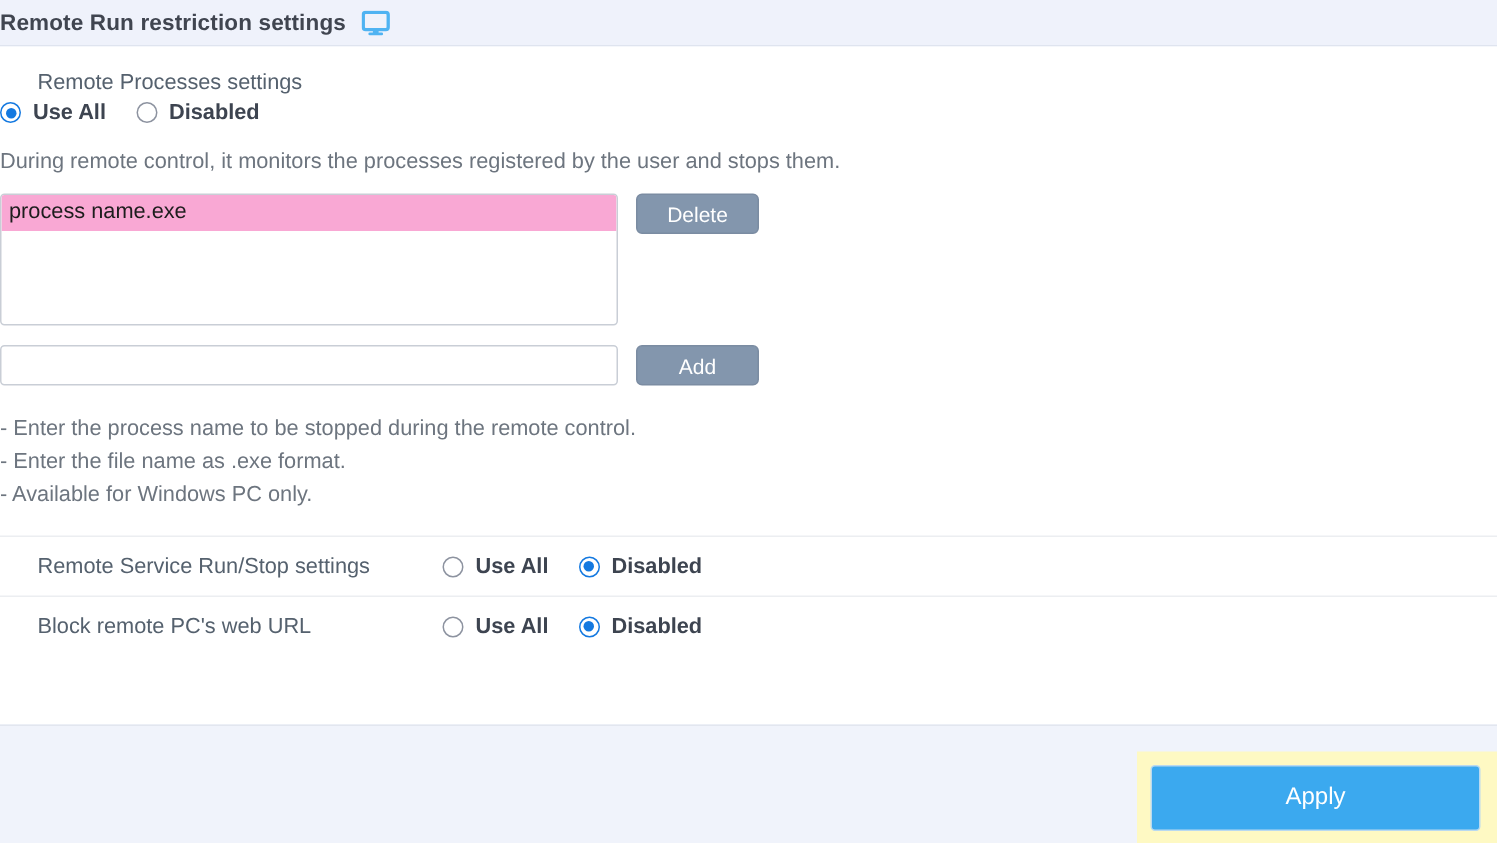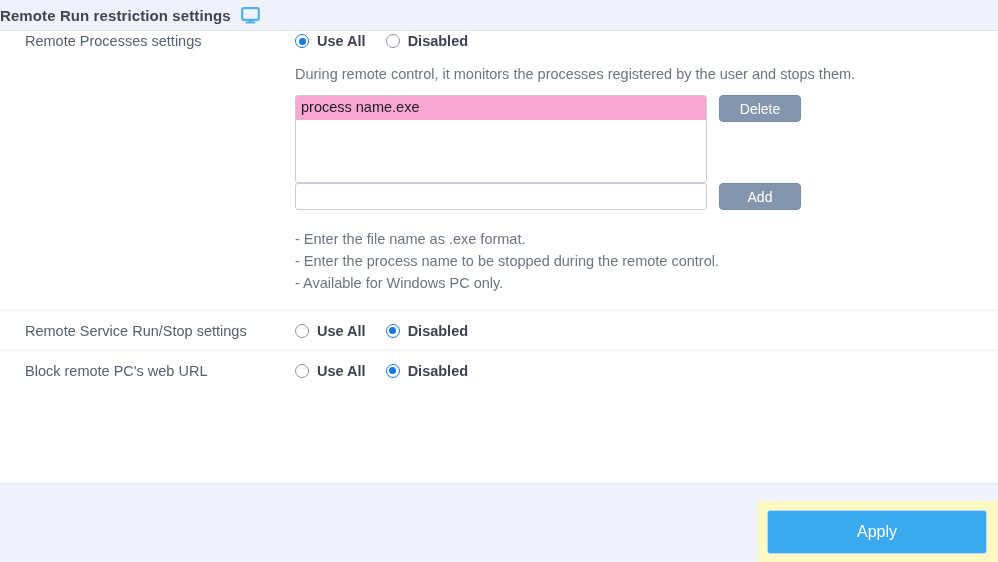--- a/index.html
+++ b/index.html
@@ -42,21 +42,23 @@
   
   .panel-body {
     background: #ffffff;
   }
 
   .settings-row {
     display: flex;
     align-items: flex-start;
   }
   .row-main {
+    padding-top: 14px;
     padding-bottom: 0;
+    flex-direction: column;
   }
   .row-label {
     width: 295px;
     padding-left: 25px;
     font-size: 14.5px;
     color: #55616e;
     line-height: 20px;
     flex: 0 0 auto;
   }
   .row-content {
@@ -148,20 +150,21 @@
     color: #ffffff;
     font-size: 14px;
     display: flex;
     align-items: center;
     justify-content: center;
     cursor: pointer;
     user-select: none;
   }
 
   .input-area {
+    margin-top: 13px;
     display: flex;
     align-items: flex-end;
   }
   .text-input {
     width: 412px;
     height: 27px;
     border: 1px solid #c9ced6;
     border-radius: 3px;
     background: #ffffff;
     font-size: 14px;
@@ -262,22 +265,22 @@
           </div>
           <div class="side-button">Delete</div>
         </div>
 
         <div class="input-area">
           <input class="text-input" type="text" value="" style="">
           <div class="side-button">Add</div>
         </div>
 
         <div class="notes">
+          <div class="note-line">- Enter the process name to be stopped during the remote control.</div>
           <div class="note-line">- Enter the file name as .exe format.</div>
-          <div class="note-line">- Enter the process name to be stopped during the remote control.</div>
           <div class="note-line">- Available for Windows PC only.</div>
         </div>
 
       </div>
     </div>
 
     <div class="settings-row compact row-divider">
       <div class="row-label">Remote Service Run/Stop settings</div>
       <div class="row-content">
         <div class="radio-group">

